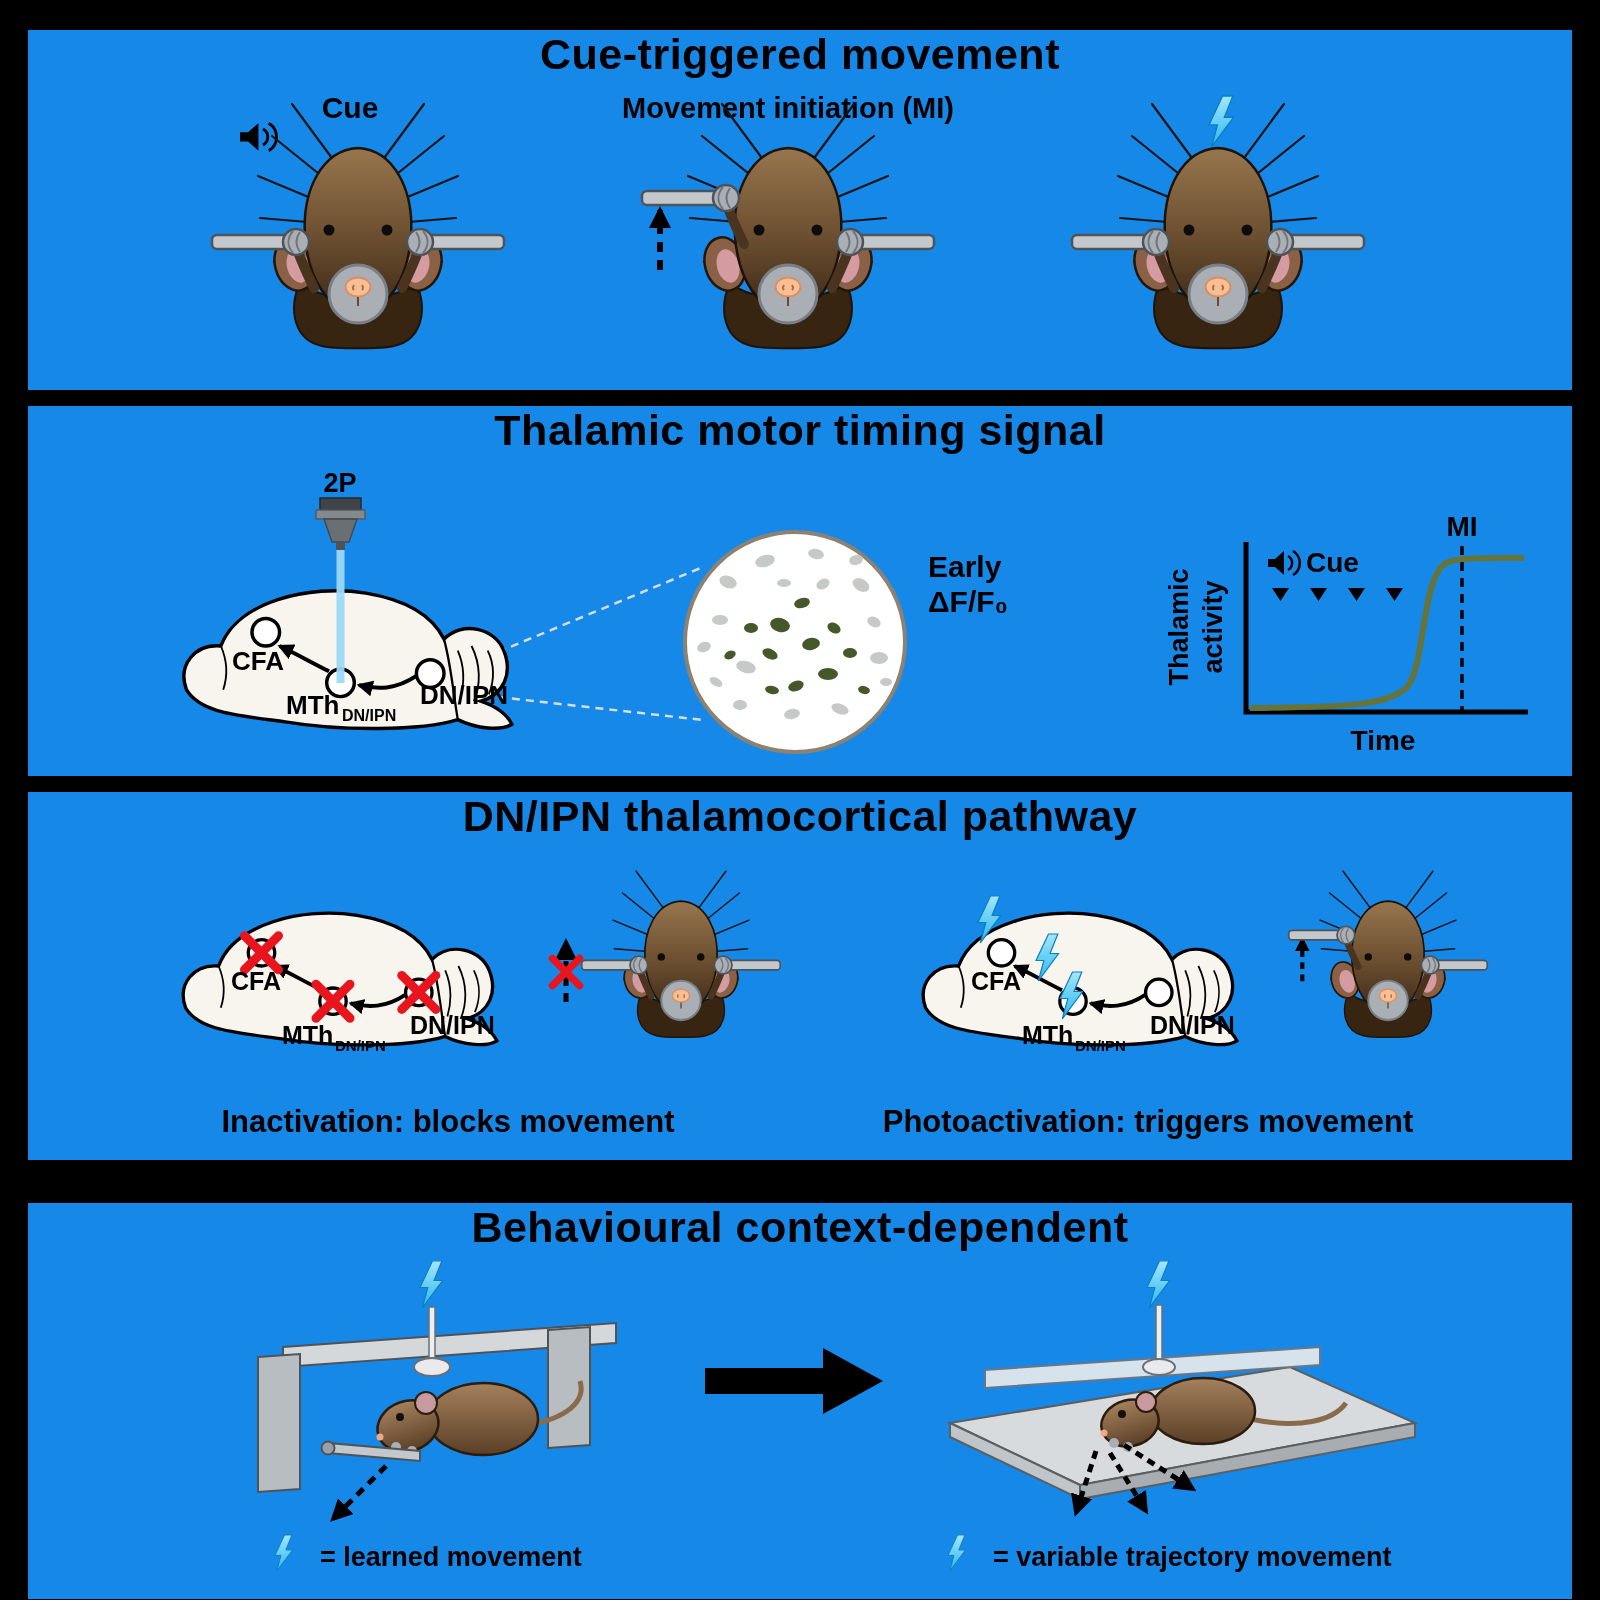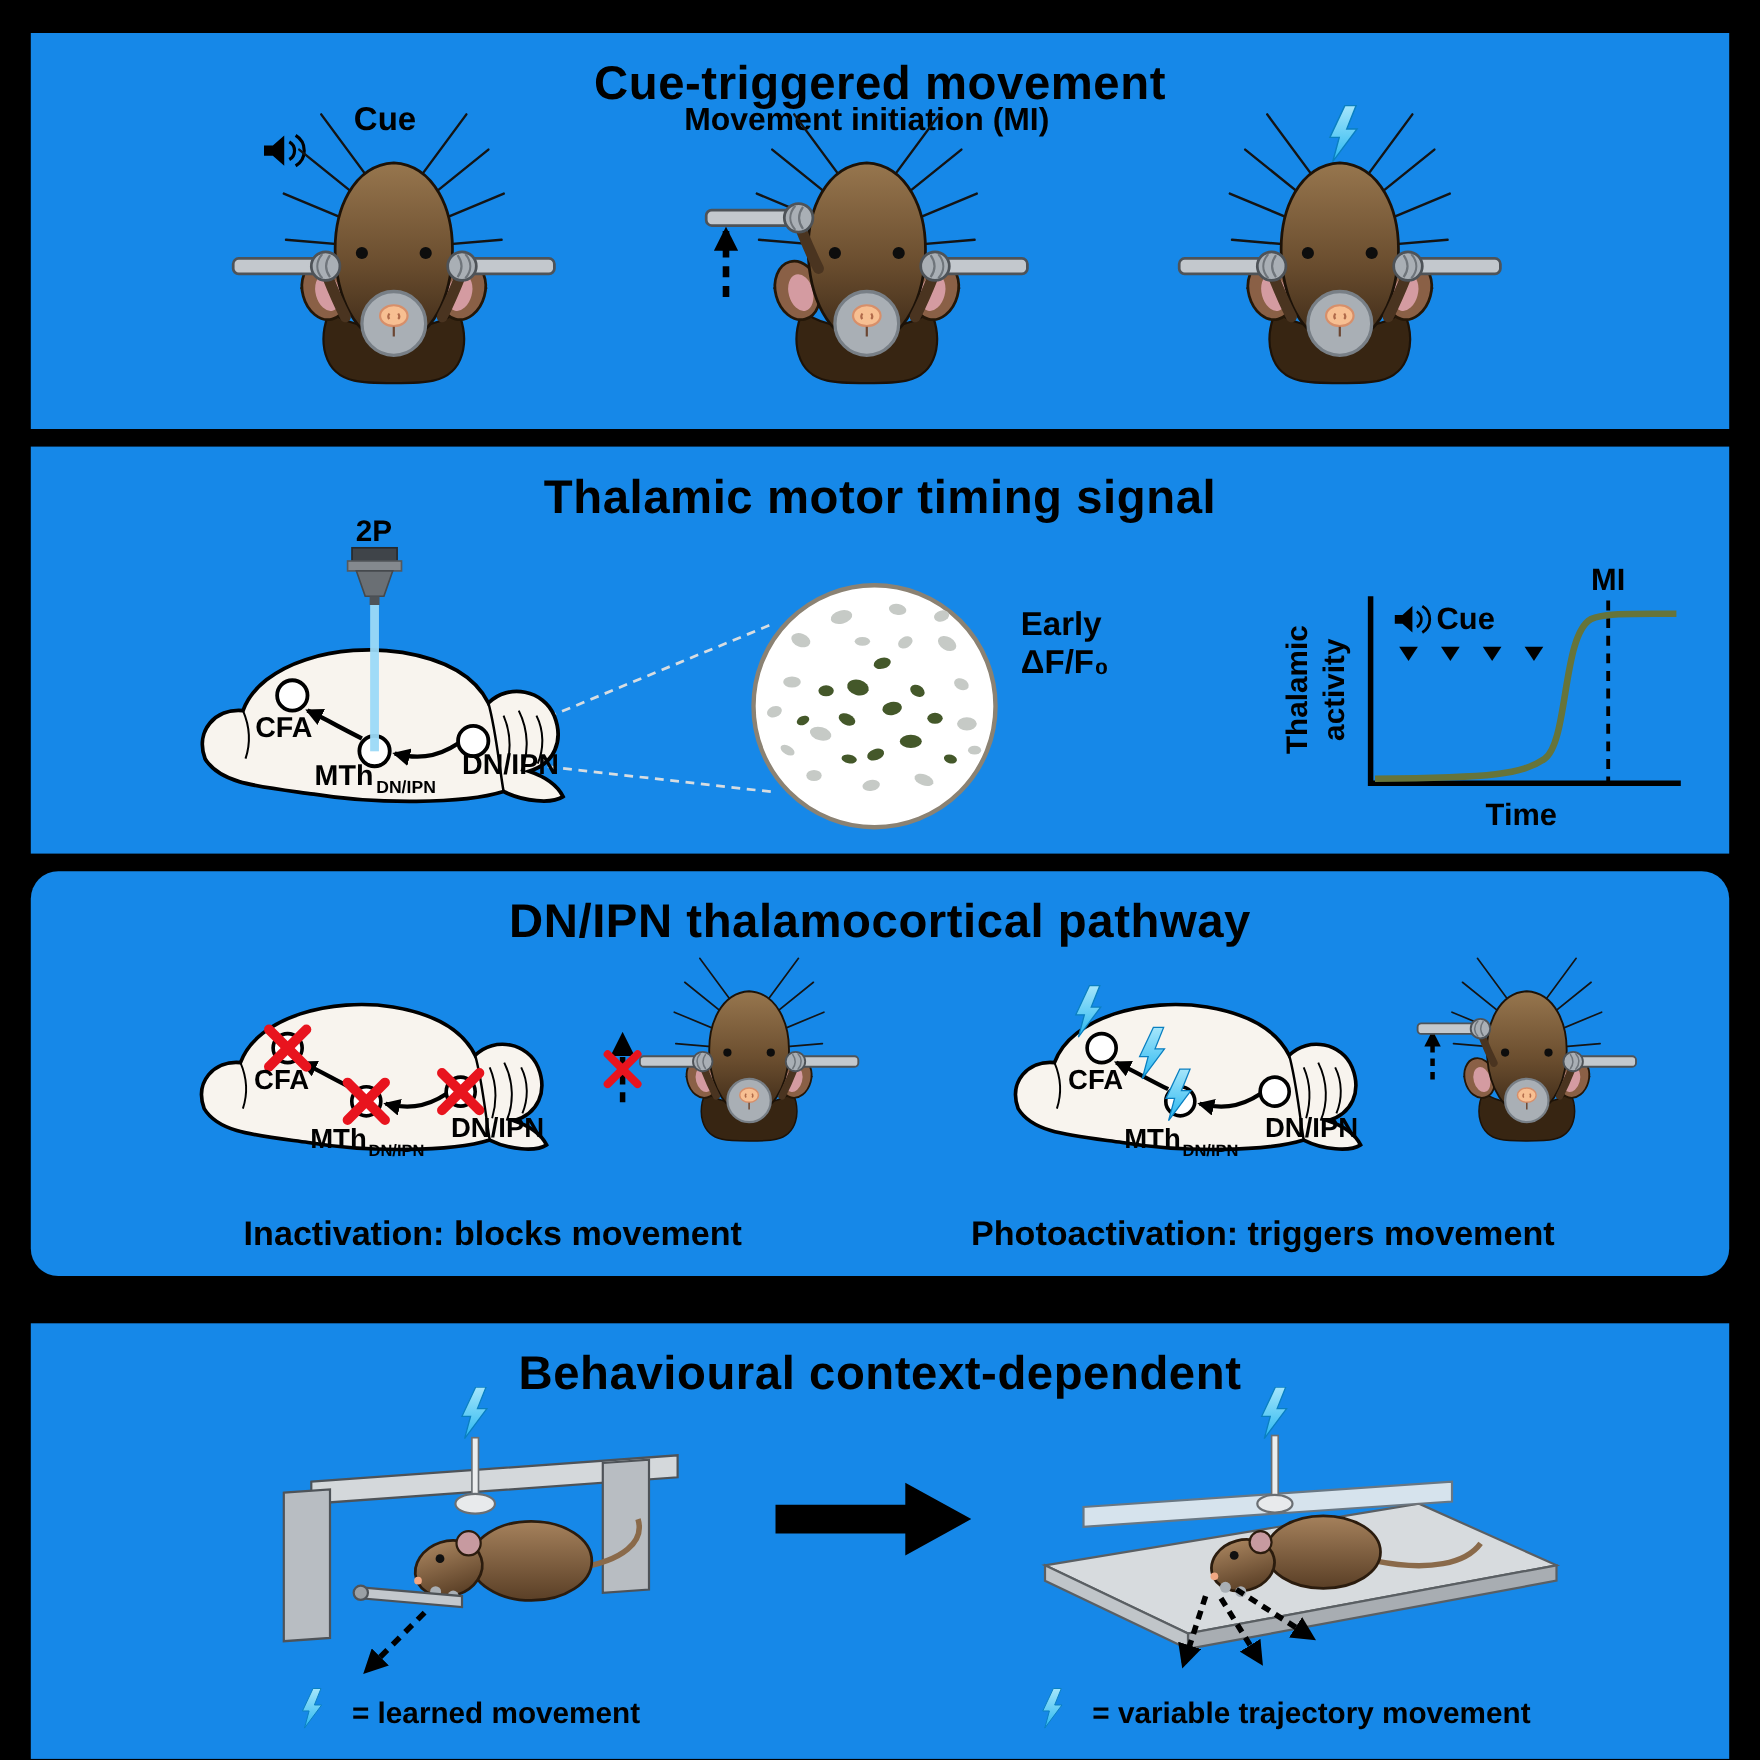--- a/index.html
+++ b/index.html
@@ -3,24 +3,24 @@
 <meta charset="utf-8">
 <style>
   html,body{margin:0;padding:0;}
   body{
     width:1600px;height:1600px;background:#000;position:relative;
     font-family:"Liberation Sans",sans-serif;overflow:hidden;
   }
   .panel{position:absolute;left:28px;width:1544px;background:#1688e8;}
   #panel1{top:30px;height:360px;}
   #panel2{top:406px;height:370px;}
-  #panel3{top:792px;height:368px;border-radius:25px;}
+  #panel3{top:792px;height:368px;}
   #panel4{top:1203px;height:396px;}
   .panel-title{
-    margin:10px;padding-top:12px;text-align:center;
+    margin:0;text-align:center;
     font-size:43px;font-weight:bold;color:#000;letter-spacing:0.5px;
   }
   svg.scene{position:absolute;left:0;display:block;}
   #scene1{top:64px;} #scene2{top:56px;} #scene3{top:56px;} #scene4{top:58px;}
   svg text{font-family:"Liberation Sans",sans-serif;font-weight:bold;fill:#000;}
 </style>
 </head>
 <body>
 
 <svg width="0" height="0" style="position:absolute" aria-hidden="true">

